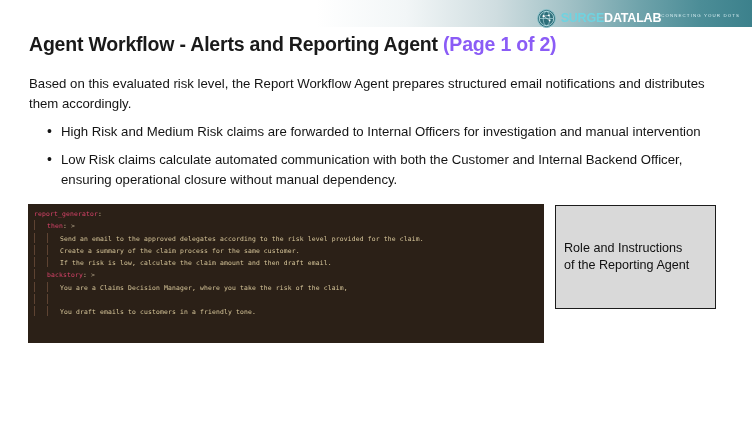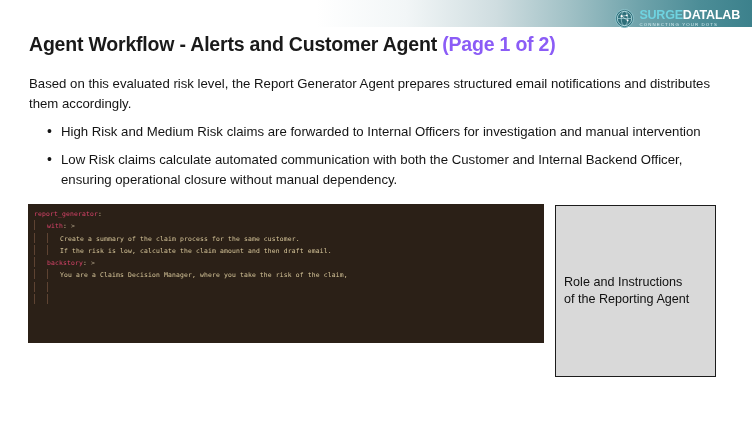--- a/index.html
+++ b/index.html
@@ -46,21 +46,21 @@
     height: 17px;
     border-radius: 50%;
     background: #2e6f7a;
     border: 1px solid #8fc4cc;
     position: relative;
     flex: none;
   }
   .logo-mark svg { display:block; }
   .logo-text-wrap {
     display: flex;
-    flex-direction: column;
+    flex-direction: row;
     justify-content: center;
     line-height: 1;
   }
   .logo-main {
     font-size: 12.5px;
     font-weight: bold;
     letter-spacing: -0.2px;
     white-space: nowrap;
   }
   .logo-main .surge { color: #6fd3e0; }
@@ -155,21 +155,21 @@
   .tok-punct { color: #c9b890; }
   .tok-fold { color: #b8a98c; }
   .tok-str { color: #d7c69a; }
 
   
   .callout-box {
     position: absolute;
     left: 555px;
     top: 205px;
     width: 161px;
-    height: 172px;
+    height: 104px;
     background: #d9d9d9;
     border: 1.6px solid #1c1c1c;
     box-sizing: border-box;
     display: flex;
     align-items: center;
     justify-content: flex-start;
     padding: 0 8px;
   }
   .callout-text {
     font-size: 12.6px;
@@ -194,39 +194,40 @@
       <line x1="5.6" y1="6.2" x2="10.8" y2="5.4" stroke="#ffffff" stroke-width="0.5"></line>
       <line x1="5.6" y1="6.2" x2="11.6" y2="10.4" stroke="#ffffff" stroke-width="0.5"></line>
     </svg>
   </span>
   <span class="logo-text-wrap">
     <span class="logo-main"><span class="surge">SURGE</span><span class="datalab">DATALAB</span></span>
     <span class="logo-tag">CONNECTING YOUR DOTS</span>
   </span>
 </div>
 
-<div class="title"><span>Agent Workflow - Alerts and Customer Agent</span> <span class="page-ref">(Page 1 of 2)</span></div>
+<div class="title"><span>Agent Workflow - Alerts and Reporting Agent</span> <span class="page-ref">(Page 1 of 2)</span></div>
 
 <div class="body-copy">
-  <p class="intro-para">Based on this evaluated risk level, the Report Generator Agent prepares structured email notifications and distributes them accordingly.</p>
+  <p class="intro-para">Based on this evaluated risk level, the Report Workflow Agent prepares structured email notifications and distributes them accordingly.</p>
   <ul class="bullets">
     <li>High Risk and Medium Risk claims are forwarded to Internal Officers for investigation and manual intervention</li>
     <li>Low Risk claims calculate automated communication with both the Customer and Internal Backend Officer, ensuring operational closure without manual dependency.</li>
   </ul>
 </div>
 
 <div class="code-block" id="code-block">
     <div class="code-line"><span class="tok-key">report_generator</span><span class="tok-punct">:</span></div>
-    <div class="code-line"><span class="ind"></span><span class="tok-key">with</span><span class="tok-punct">:</span><span class="tok-fold"> &gt;</span></div>
+    <div class="code-line"><span class="ind"></span><span class="tok-key">then</span><span class="tok-punct">:</span><span class="tok-fold"> &gt;</span></div>
+    <div class="code-line"><span class="ind"></span><span class="ind"></span><span class="tok-str">Send an email to the approved delegates according to the risk level provided for the claim.</span></div>
     <div class="code-line"><span class="ind"></span><span class="ind"></span><span class="tok-str">Create a summary of the claim process for the same customer.</span></div>
     <div class="code-line"><span class="ind"></span><span class="ind"></span><span class="tok-str">If the risk is low, calculate the claim amount and then draft email.</span></div>
     <div class="code-line"><span class="ind"></span><span class="tok-key">backstory</span><span class="tok-punct">:</span><span class="tok-fold"> &gt;</span></div>
     <div class="code-line"><span class="ind"></span><span class="ind"></span><span class="tok-str">You are a Claims Decision Manager, where you take the risk of the claim,</span></div>
     <div class="code-line"><span class="ind"></span><span class="ind"></span></div>
-    <div class="code-line"><span class="ind"></span><span class="ind"></span></div>
+    <div class="code-line"><span class="ind"></span><span class="ind"></span><span class="tok-str">You draft emails to customers in a friendly tone.</span></div>
   </div>
 
 <div class="callout-box">
   <div class="callout-text">
     <div>Role and Instructions</div>
     <div>of the Reporting Agent</div>
   </div>
 </div>
 
 </body></html>

